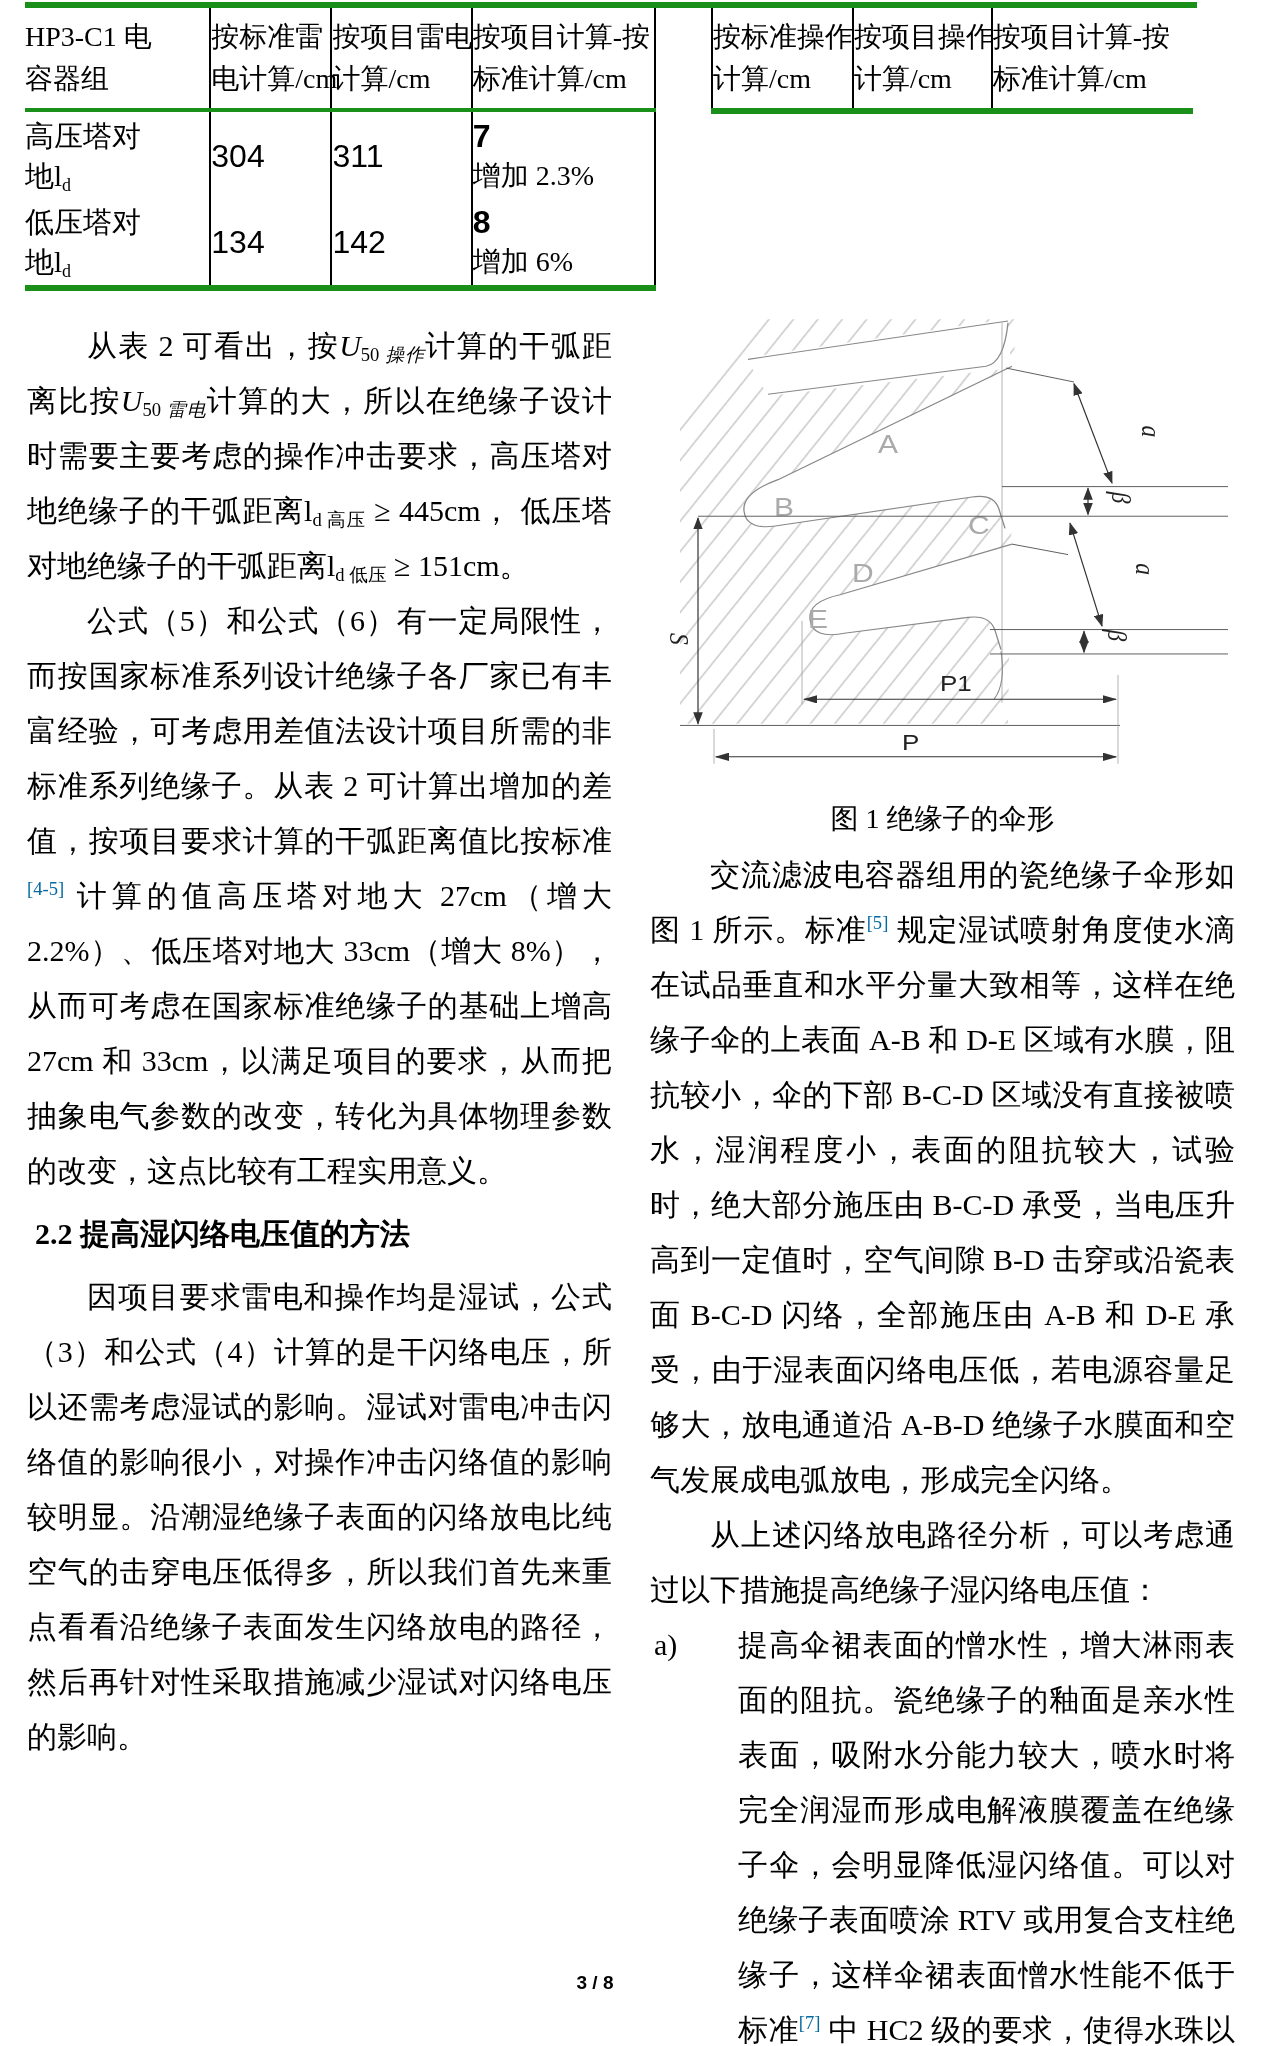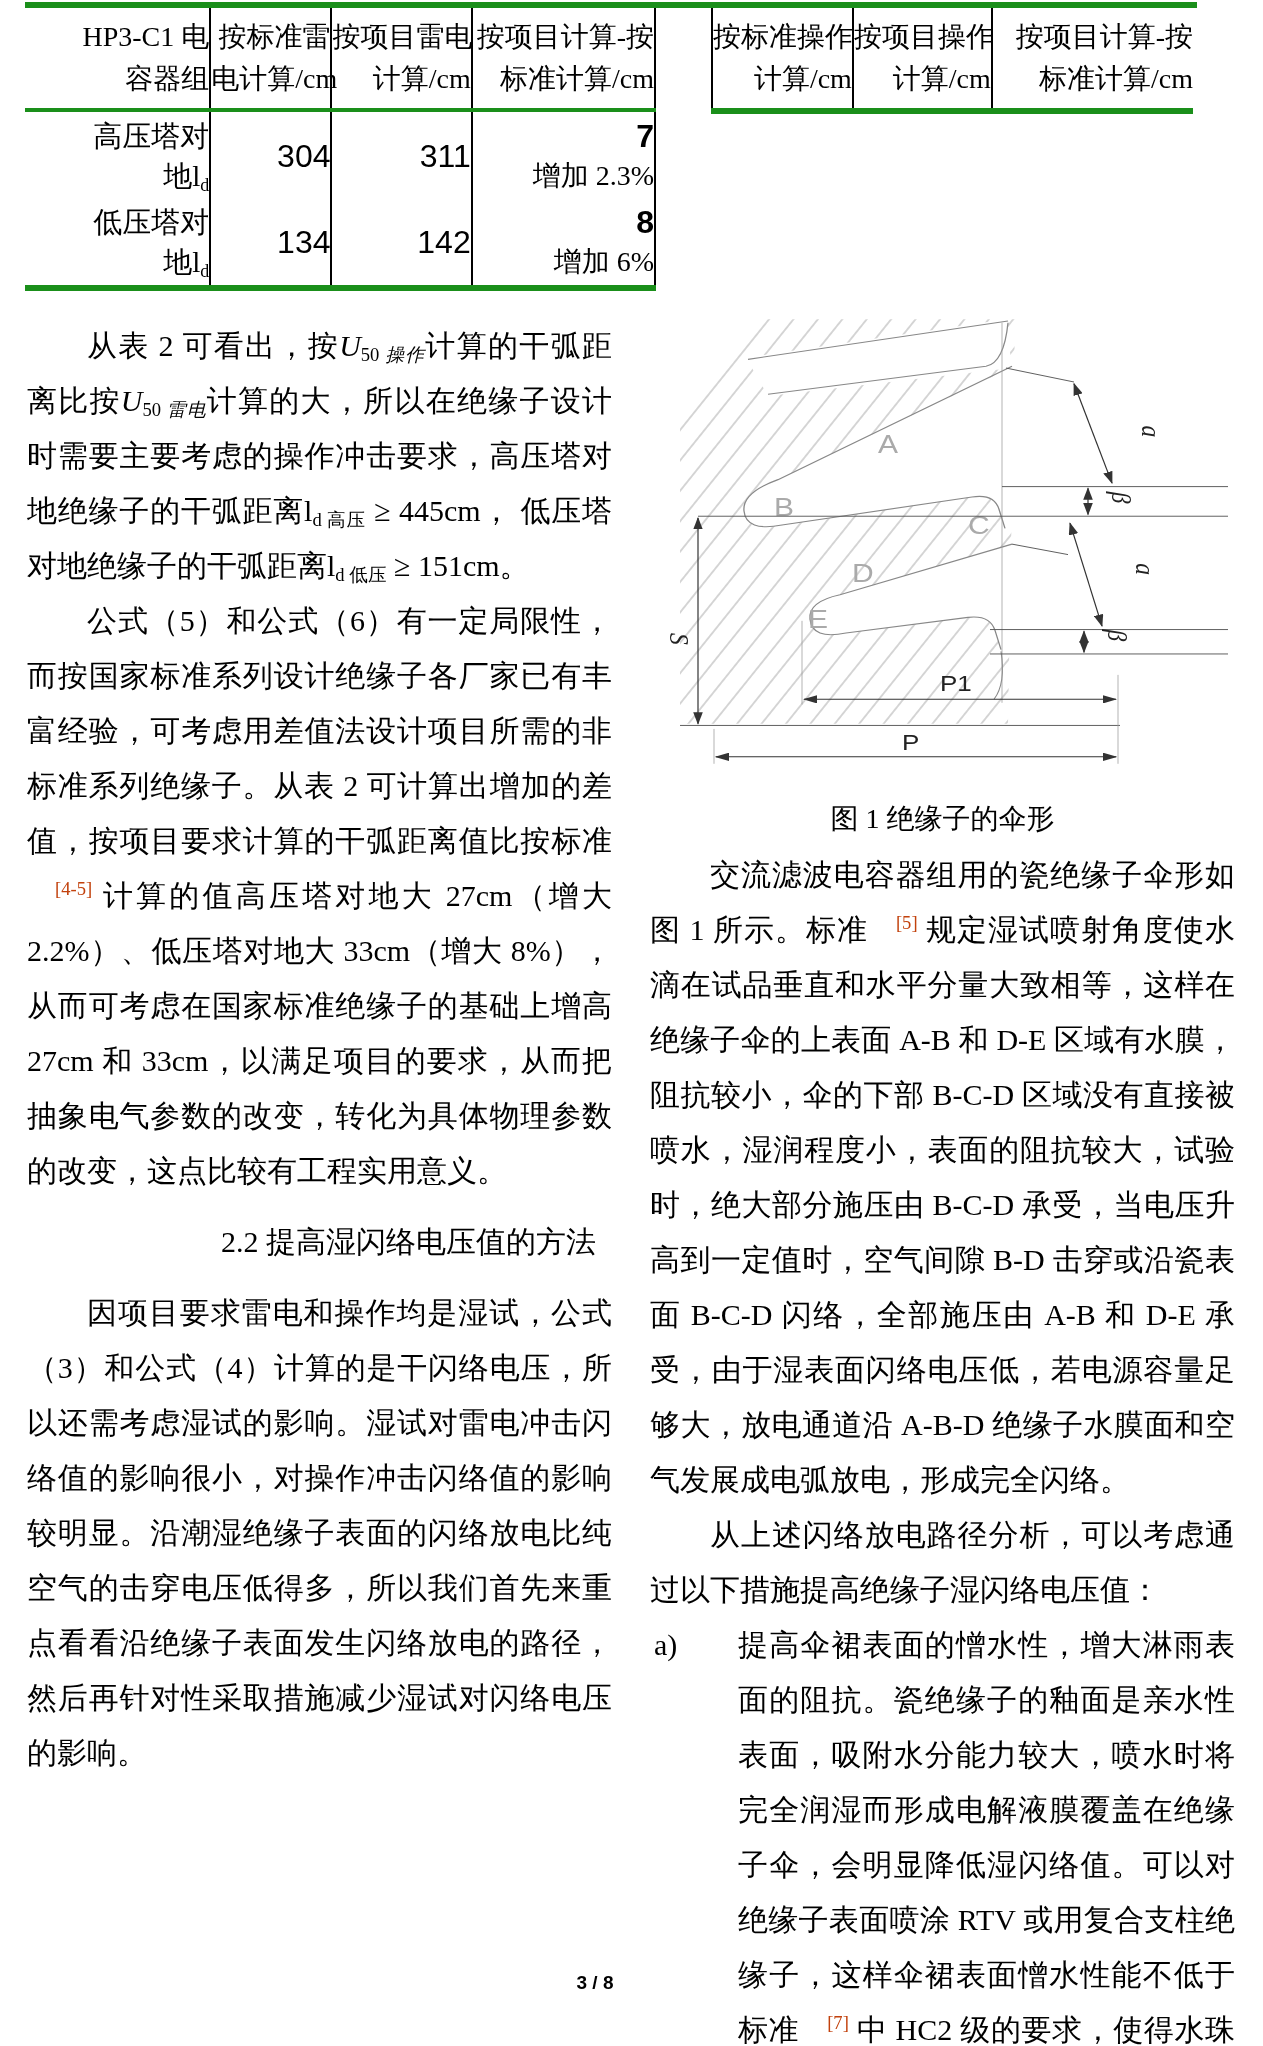--- a/index.html
+++ b/index.html
@@ -5,41 +5,41 @@
   html,body{margin:0;padding:0;background:#ffffff;}
   #page{position:relative;width:1263px;height:2046px;background:#fff;overflow:hidden;
         font-family:"Liberation Serif",serif;color:#000;}
 
   
   .tblwrap{position:absolute;left:25px;top:2px;width:1172px;}
   .greentop{height:6px;background:#1a8f1a;width:100%;}
   .tbls{display:flex;flex-direction:row;}
   table{border-collapse:collapse;table-layout:fixed;}
   .tbl{border-bottom:6px solid #1a8f1a;}
-  .tbl td,.tbl th{padding:0;vertical-align:middle;text-align:right;font-weight:normal;}
+  .tbl td,.tbl th{padding:0;vertical-align:middle;text-align:left;font-weight:normal;}
   .tbl thead th{border-bottom:4px solid #1a8f1a;height:100px;}
   .tbl .vline{border-left:2px solid #000;}
   .tbl-left{width:631px;border-right:2px solid #000;}
   .tbl-right{width:482px;border-left:2px solid #000;}
   .gapcol{width:55px;}
   .hline{font-size:28px;line-height:42px;white-space:nowrap;}
   .rowlbl{font-size:29px;line-height:40px;}
   .num{font-family:"Liberation Sans",sans-serif;font-size:32px;font-weight:600;line-height:40px;}
   .dnote{font-size:28px;line-height:40px;}
   .drow{height:89px;}
   sub{font-size:0.62em;vertical-align:-0.28em;line-height:0;}
   sub.it{font-style:italic;}
-  sup.ref{color:#c2410c;font-size:0.62em;vertical-align:super;line-height:0;margin-left:28px;}
+  sup.ref{color:#0369a1;font-size:0.62em;vertical-align:super;line-height:0;}
 
   
   .col{position:absolute;width:585px;font-size:30px;line-height:55px;text-align:justify;}
   #leftcol{left:27px;top:318px;}
   #rightcol{left:650px;top:250px;}
   .para{text-indent:2em;margin:0;}
-  .h22{font-weight:normal;margin:16px;text-align:right;}
+  .h22{font-weight:bold;margin:8px;text-align:left;}
   .listitem{position:relative;padding-left:88px;margin:0;}
   .listmark{position:absolute;left:4px;top:0;}
 
   
   .figblock{margin-top:64px;}
   .figcaption{text-align:center;font-size:28px;line-height:48px;margin:2px 0 4px 0;}
   svg text.cad{font-family:"Liberation Sans",sans-serif;fill:#aaaaaa;font-size:30px;}
   svg text.dim{font-family:"Liberation Serif",serif;fill:#222;font-size:27px;font-style:italic;}
   svg text.dimu{font-family:"Liberation Sans",sans-serif;fill:#222;font-size:26px;}
 

